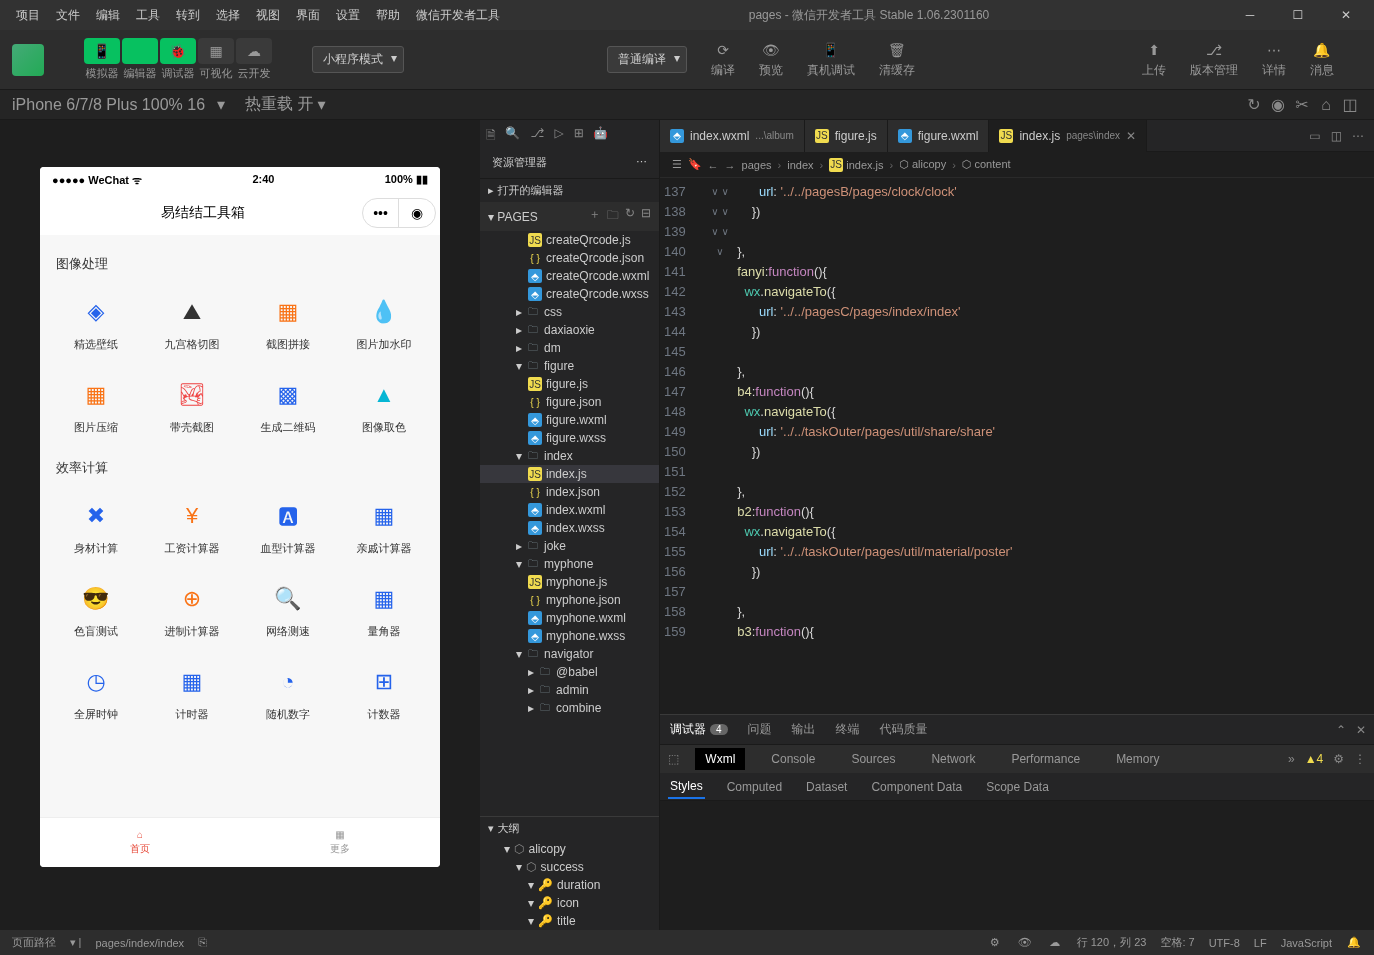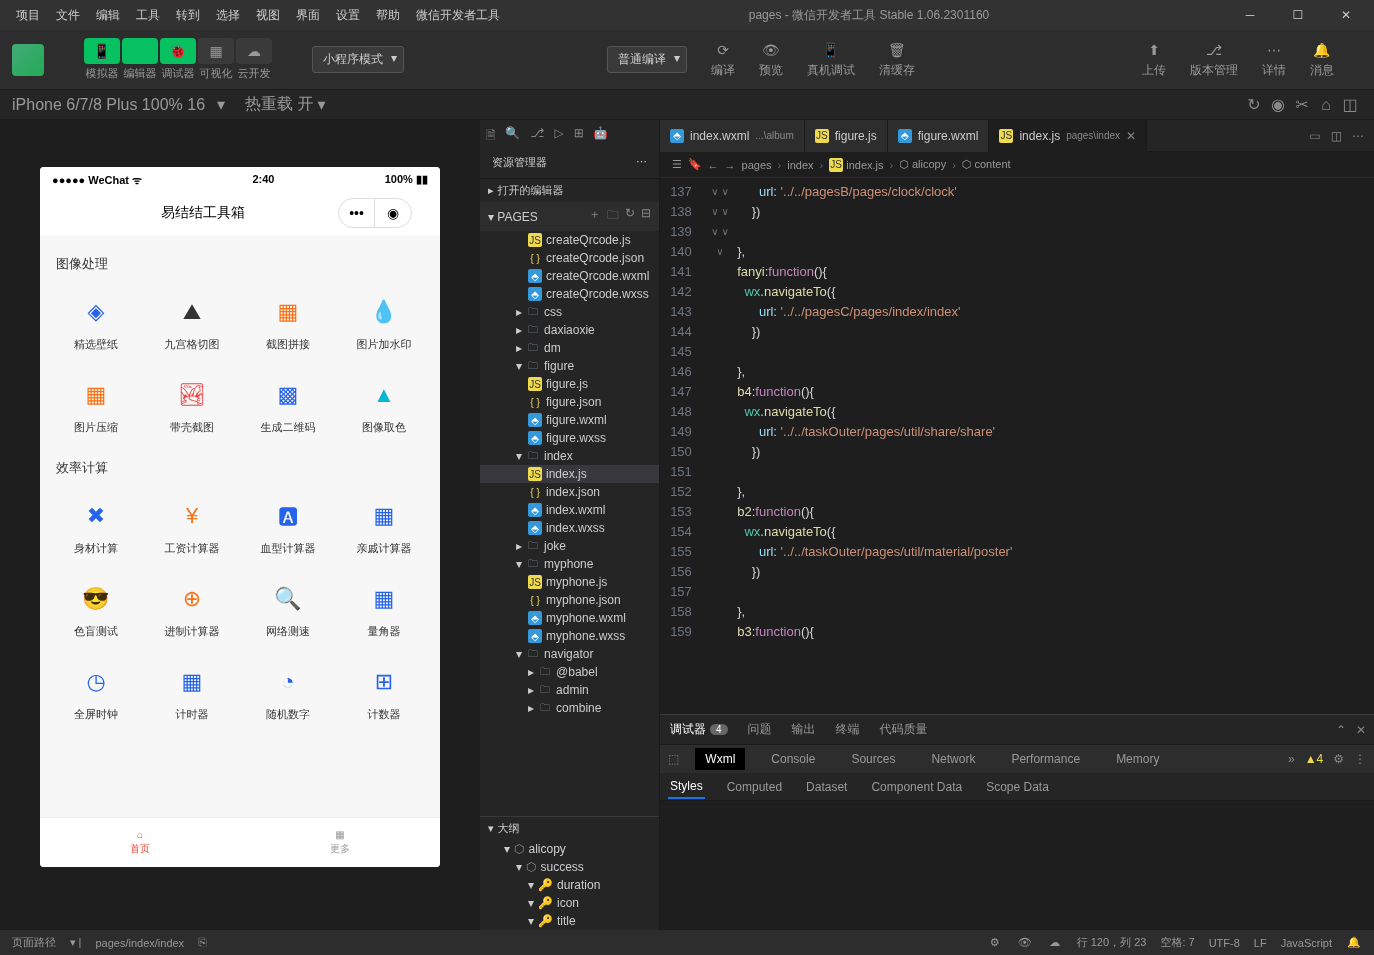--- a/index.html
+++ b/index.html
@@ -24,21 +24,21 @@
 .tool-btn{display:flex;flex-direction:column;align-items:center;gap:2px;padding:4px 8px;cursor:pointer;color:#999}
 .tool-icon{width:20px;height:20px;display:flex;align-items:center;justify-content:center;font-size:14px}
 .spacer{flex:1}
 .sub-toolbar{height:30px;background:#252525;display:flex;align-items:center;padding:0 12px;border-bottom:1px solid #1a1a1a;font-size:16px;color:#999}
 .device-info{margin-right:8px}
 .main-area{display:flex;height:calc(100% - 145px)}
 .simulator-panel{width:480px;background:#1e1e1e;display:flex;flex-direction:column;align-items:center;padding:10px;position:relative}
 .sim-tool{width:24px;height:24px;display:flex;align-items:center;justify-content:center;color:#888;cursor:pointer}
 .phone-frame{width:400px;height:700px;background:#f7f7f7;border-radius:4px;display:flex;flex-direction:column;margin-top:37px;overflow:hidden}
 .phone-status{height:24px;display:flex;align-items:center;justify-content:space-between;padding:0 12px;font-size:11px;font-weight:600;color:#000;background:#fff}
-.phone-header{height:44px;display:flex;align-items:center;justify-content:space-between;padding:0 28px;background:#fff;color:#000}
+.phone-header{height:44px;display:flex;align-items:center;justify-content:space-between;padding:0 4px;background:#fff;color:#000}
 .phone-title{font-size:14px;font-weight:500}
 .capsule{display:flex;border:1px solid #ddd;border-radius:16px;overflow:hidden}
 .capsule-btn{width:36px;height:28px;display:flex;align-items:center;justify-content:center;font-size:14px}
 .capsule-btn:first-child{border-right:1px solid #ddd}
 .phone-content{flex:1;background:#f7f7f7;padding:12px;overflow-y:auto;color:#333}
 .section-title{font-size:13px;margin:8px 4px 12px;color:#333}
 .grid{display:grid;grid-template-columns:repeat(4,1fr);gap:8px;margin-bottom:16px}
 .grid-item{display:flex;flex-direction:column;align-items:center;gap:6px;padding:8px 4px}
 .grid-icon{width:38px;height:38px;border-radius:8px;display:flex;align-items:center;justify-content:center;font-size:22px}
 .grid-label{font-size:11px;color:#333}
@@ -61,21 +61,21 @@
 .folder-icon{color:#90a4ae}
 .editor-panel{flex:1;display:flex;flex-direction:column;background:#1e1e1e}
 .editor-tabs{height:32px;display:flex;background:#252526;border-bottom:1px solid #1a1a1a;align-items:center}
 .ed-tab{height:32px;display:flex;align-items:center;gap:6px;padding:0 10px;background:#2d2d2d;border-right:1px solid #1a1a1a;font-size:12px;cursor:pointer}
 .ed-tab.active{background:#1e1e1e}
 .ed-tab-path{color:#888;font-size:10px}
 .ed-tab .close{color:#888;font-size:12px}
 .breadcrumbs{height:26px;display:flex;align-items:center;gap:6px;padding:0 12px;background:#1e1e1e;font-size:11px;color:#999;border-bottom:1px solid #2a2a2a}
 .bc-sep{color:#666}
 .code-area{flex:1;display:flex;font-family:Consolas,monospace;font-size:13px;overflow:auto}
-.gutter{width:50px;text-align:center;padding:4px 12px 4px 4px;color:#6e7681;line-height:20px;flex-shrink:0}
+.gutter{width:50px;text-align:left;padding:4px 12px 4px 4px;color:#6e7681;line-height:20px;flex-shrink:0}
 .fold-col{width:20px;color:#6e7681;line-height:20px;flex-shrink:0;padding-top:4px;text-align:center;font-size:10px}
 .code{flex:1;padding:4px 0;line-height:20px;white-space:pre;color:#d4d4d4}
 .kw{color:#c586c0}.fn{color:#dcdcaa}.str{color:#ce9178}.prop{color:#9cdcfe}.obj{color:#4ec9b0}
 .debugger-panel{height:216px;background:#1e1e1e;border-top:1px solid #3a3a3a;display:flex;flex-direction:column}
 .dbg-tabs{height:30px;display:flex;align-items:center;background:#252526;border-bottom:1px solid #1a1a1a;padding:0 8px;gap:16px;font-size:12px}
 .dbg-tab{color:#999;cursor:pointer;padding:4px 2px}
 .dbg-tab.active{color:#fff}
 .dbg-badge{background:#666;color:#fff;border-radius:8px;padding:0 6px;font-size:10px;margin-left:4px}
 .dbg-devtools{height:28px;display:flex;align-items:center;background:#2d2d2d;padding:0 8px;gap:16px;font-size:12px}
 .dt-tab{padding:4px 10px;color:#999;cursor:pointer}

